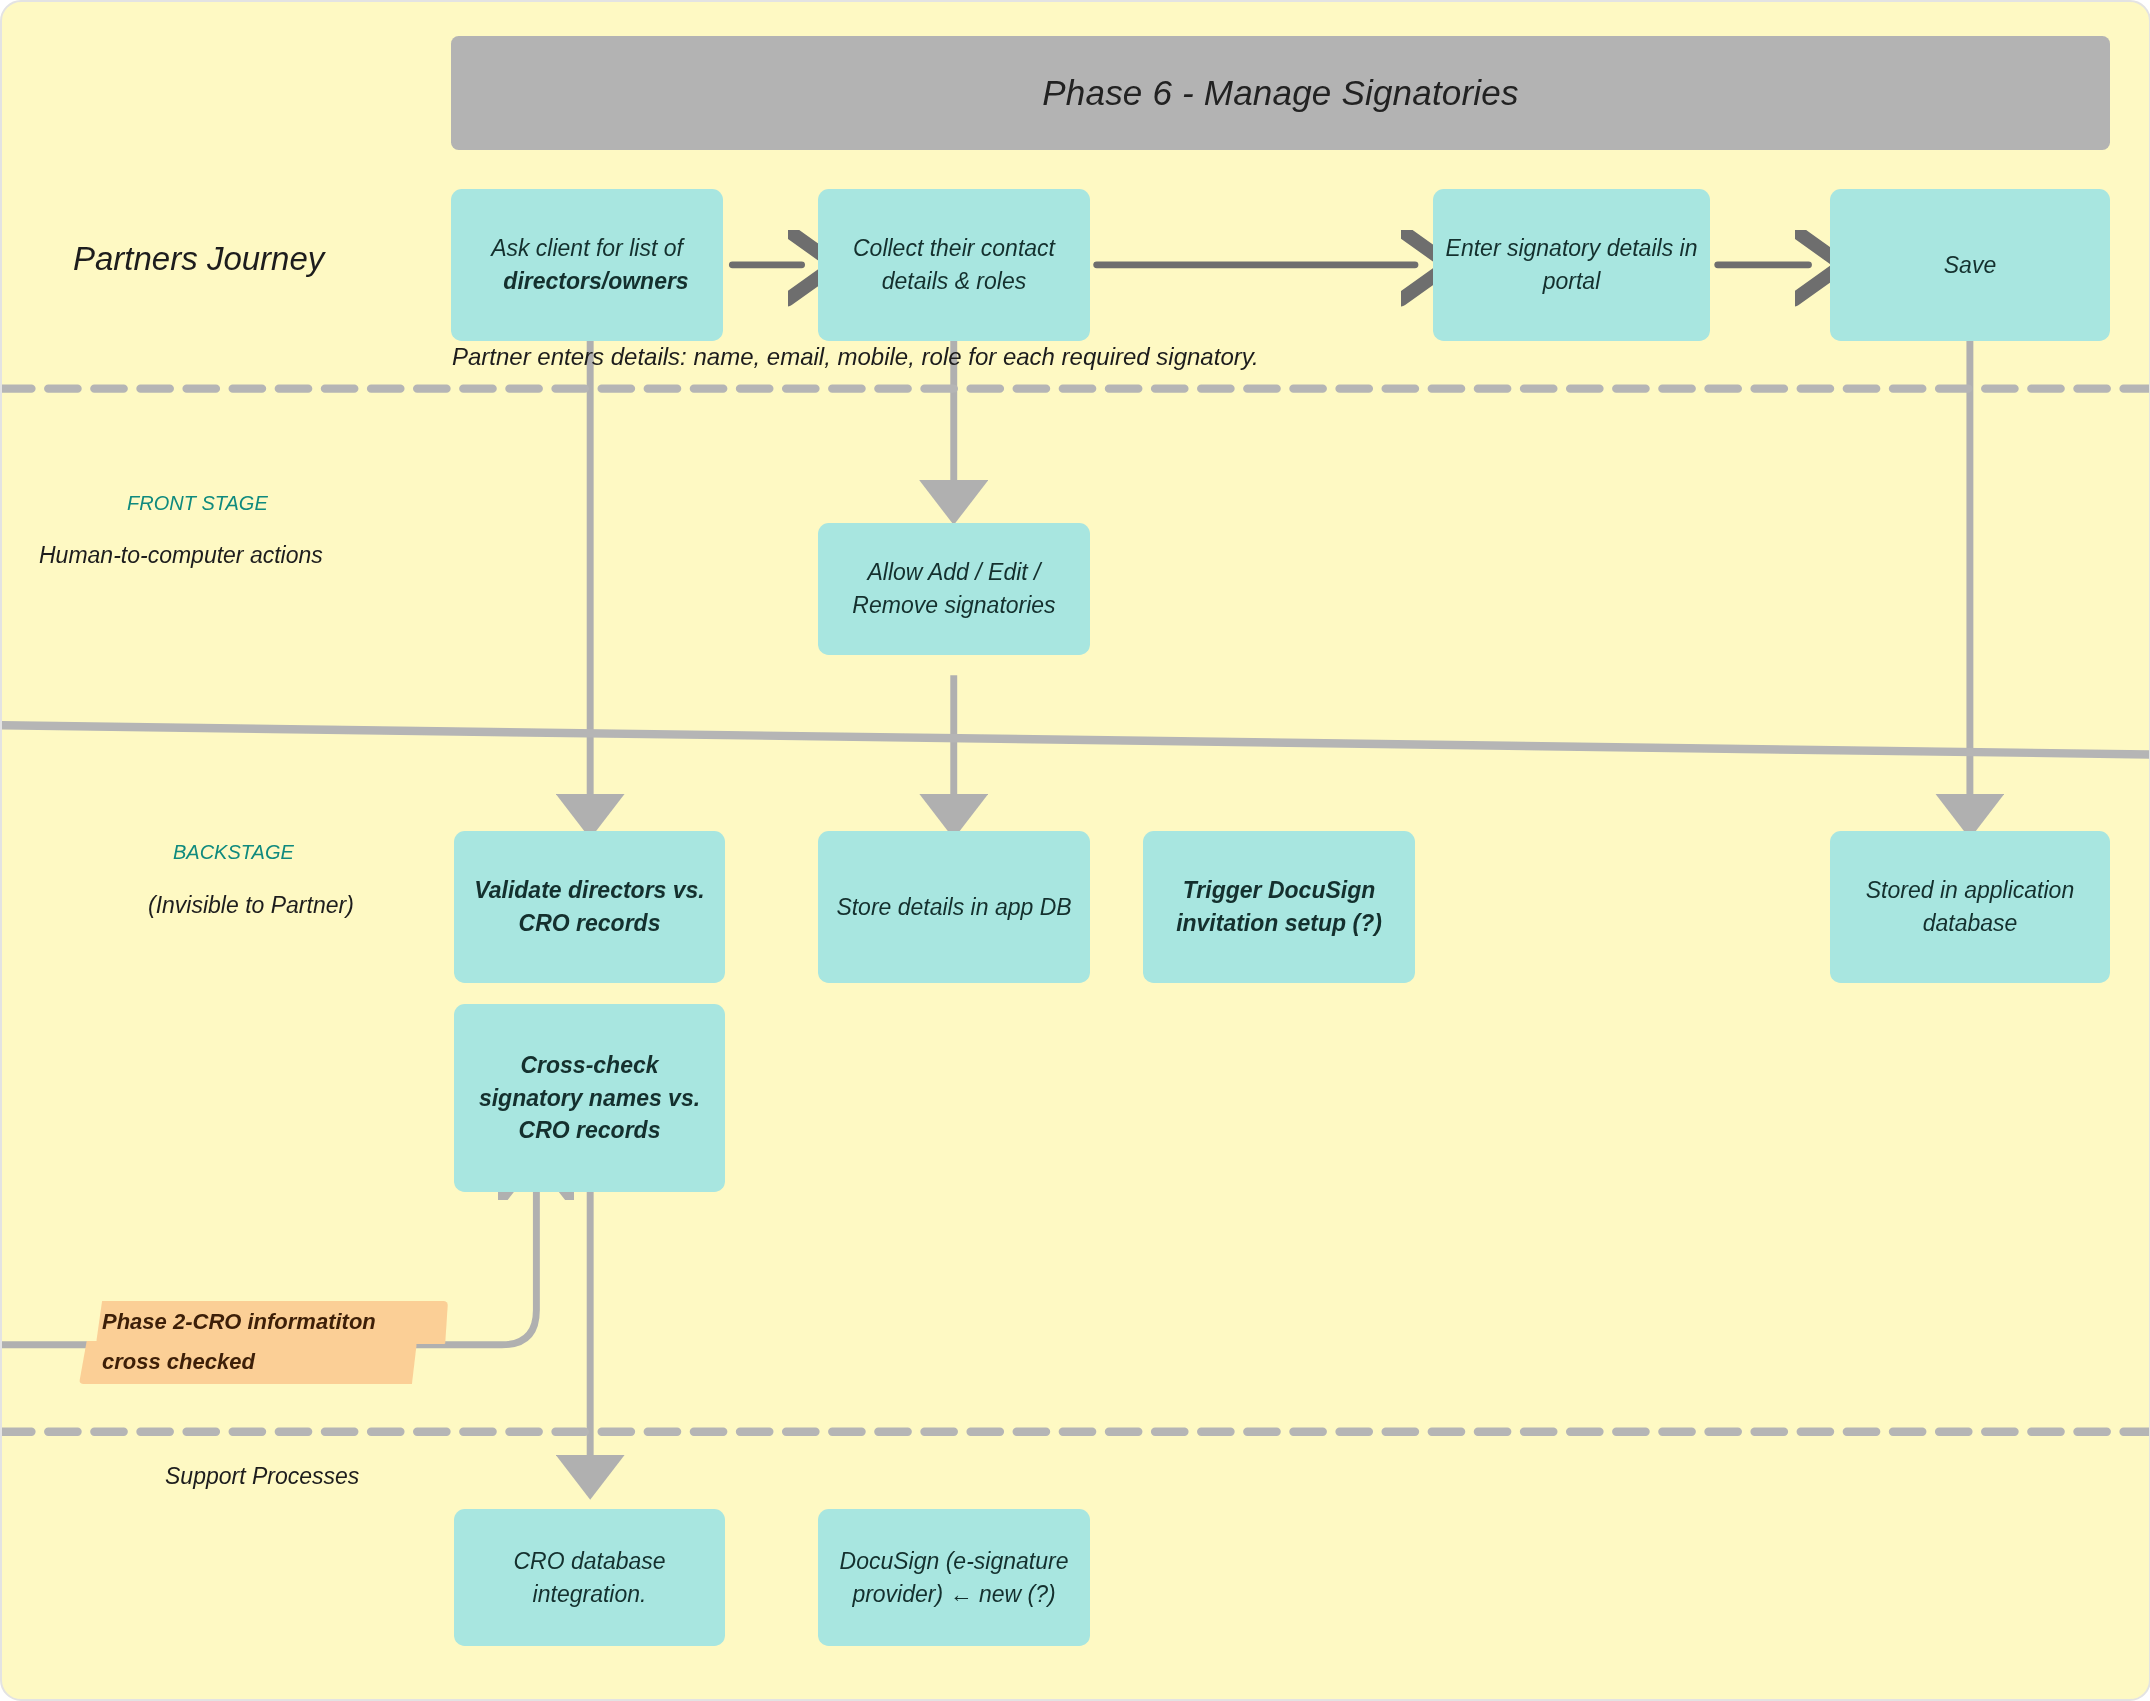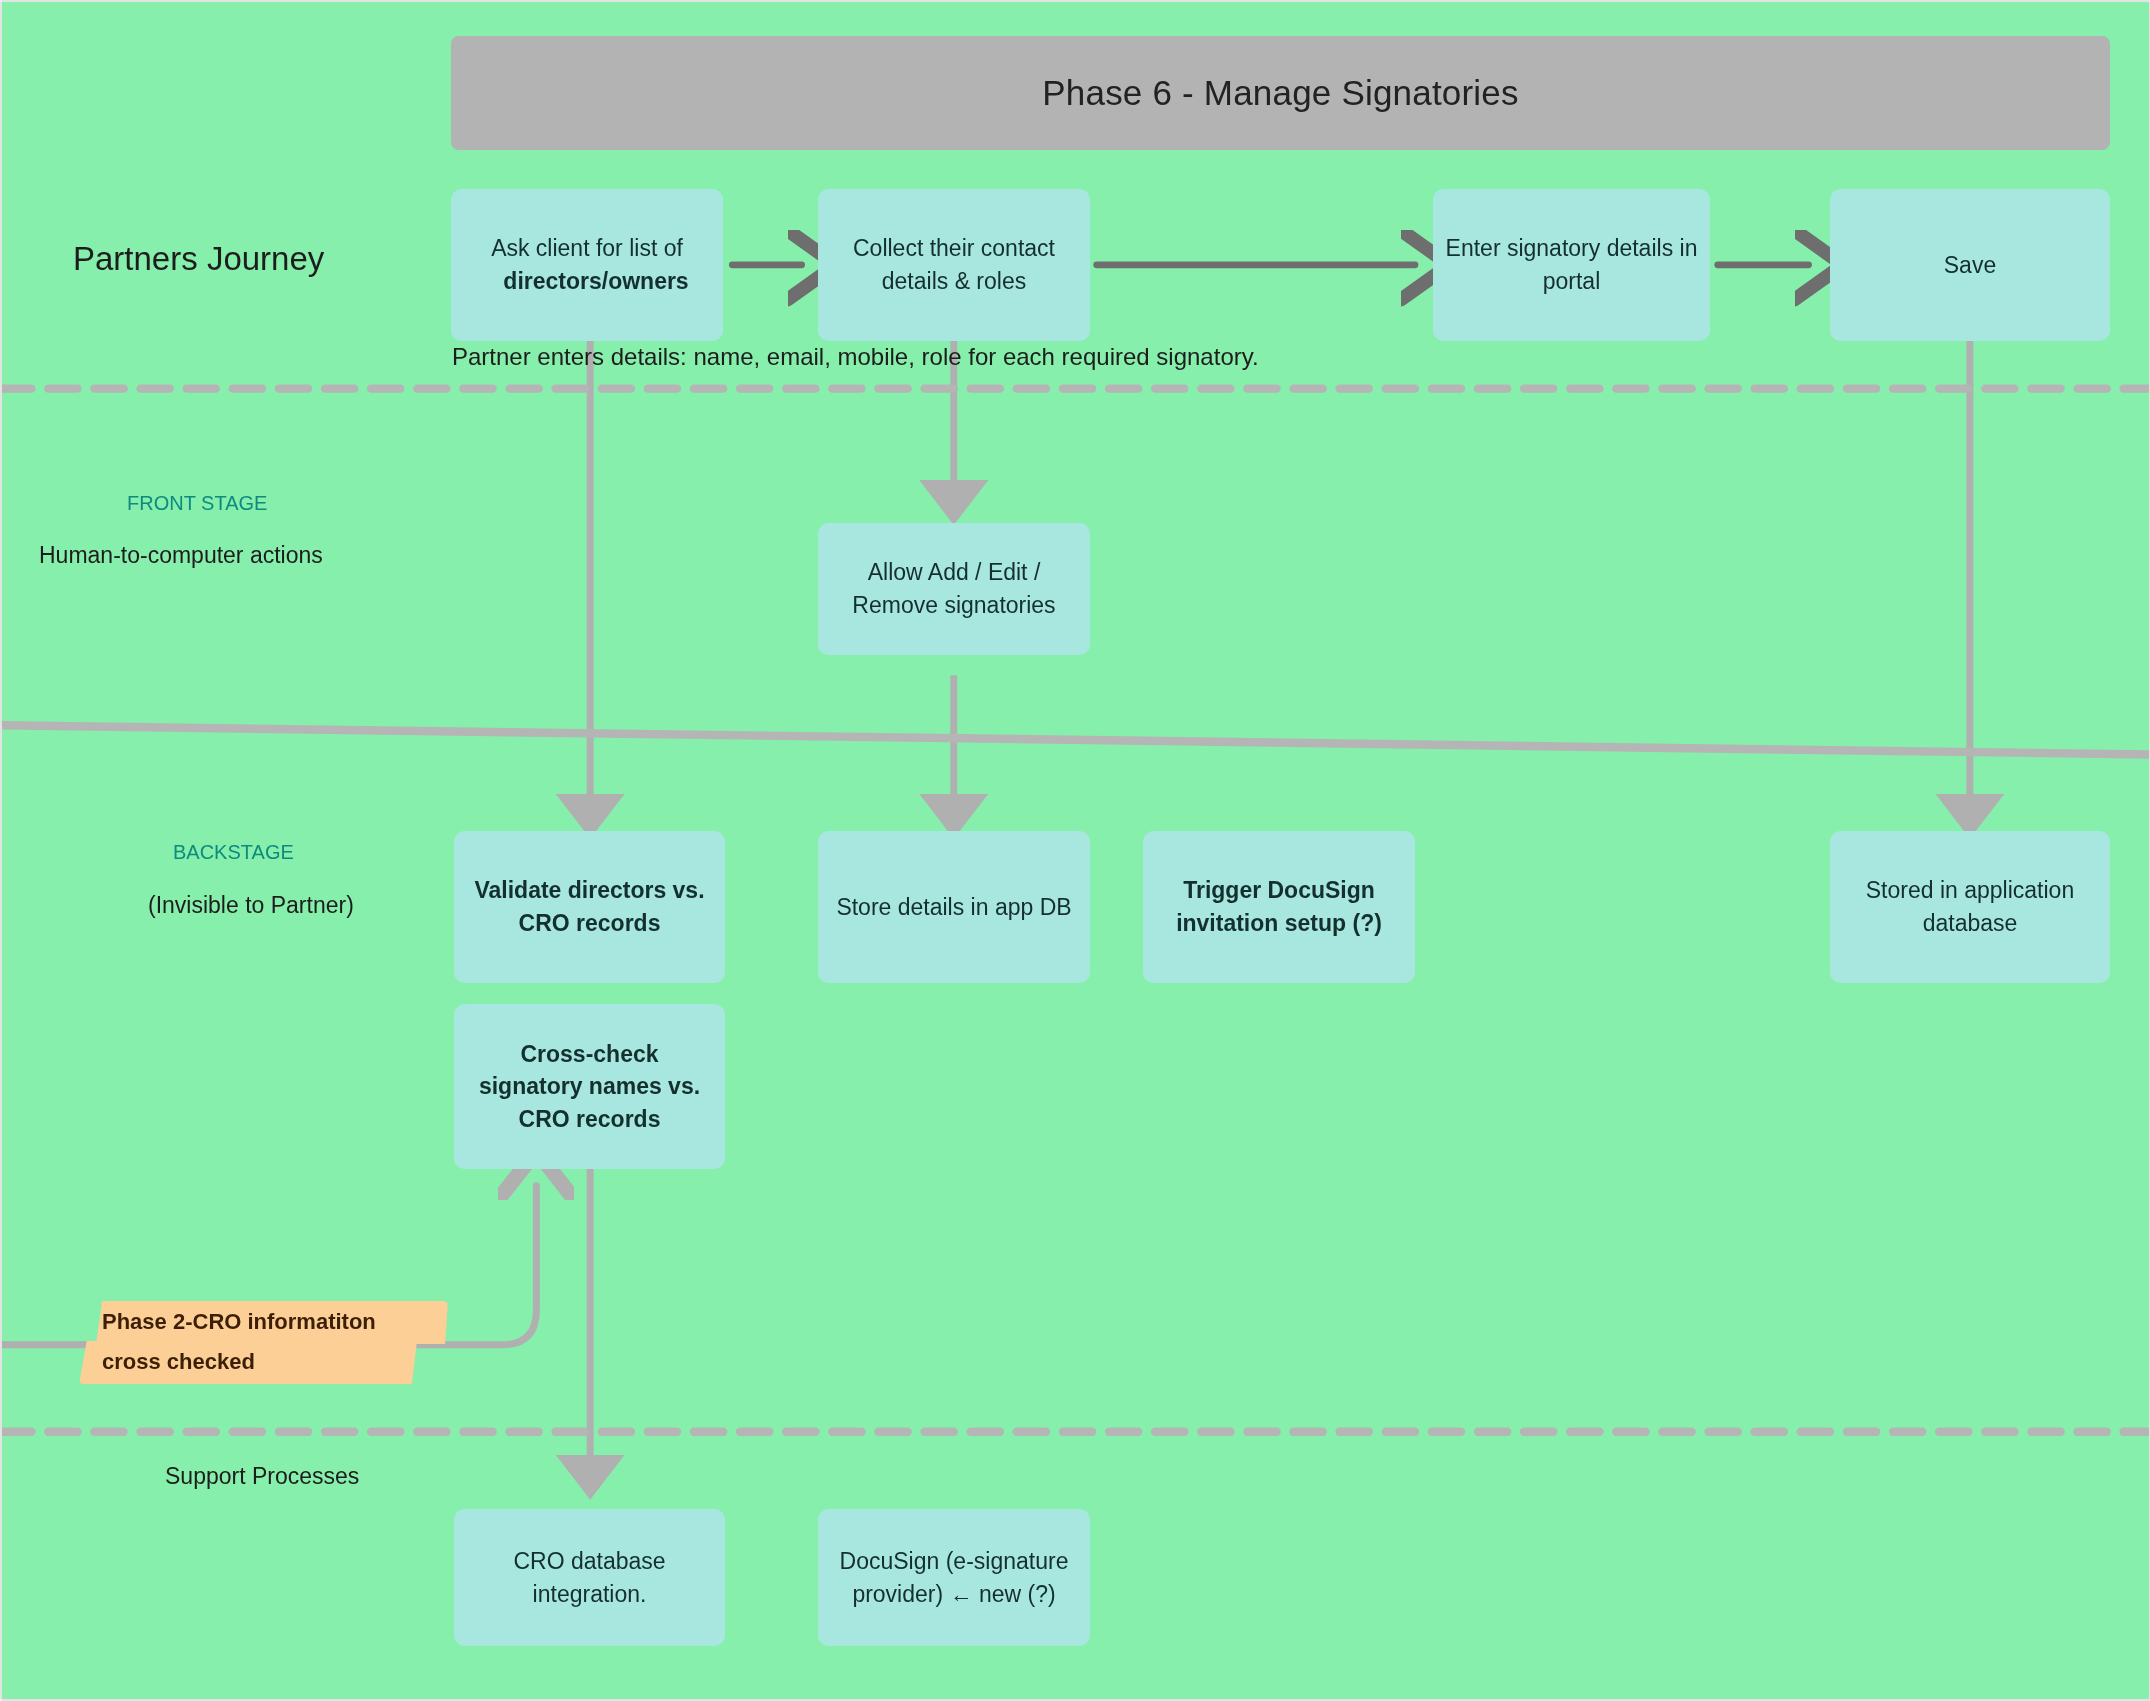--- a/index.html
+++ b/index.html
@@ -7,25 +7,26 @@
     padding: 0;
     background: #ffffff;
   }
   body {
     font-family: "Liberation Sans", sans-serif;
   }
   #canvas {
     position: relative;
     width: 2151px;
     height: 1701px;
-    background: #86efac;
+    background: #fef9c3;
     border: 2.3px solid #e3e3e3;
-    border-radius: 3px;
+    border-radius: 21px;
     box-sizing: border-box;
     overflow: hidden;
+    font-style: italic;
   }
   svg.wires {
     position: absolute;
     left: 0;
     top: 0;
     width: 2151px;
     height: 1701px;
     pointer-events: none;
   }
   
@@ -197,21 +198,21 @@
   <div class="pbox" style="left:816px; top:521px; width:272px; height:132px;">Allow Add / Edit / Remove signatories</div>
 
   <div class="pbox bold" style="left:452px; top:829px; width:271px; height:152px;">Validate directors vs. CRO records</div>
 
   <div class="pbox" style="left:816px; top:829px; width:272px; height:152px;">Store details in app DB</div>
 
   <div class="pbox bold" style="left:1141px; top:829px; width:272px; height:152px;">Trigger DocuSign invitation setup (?)</div>
 
   <div class="pbox" style="left:1828px; top:829px; width:280px; height:152px;">Stored in application database</div>
 
-  <div class="pbox bold" style="left:452px; top:1002px; width:271px; height:165px;">Cross-check signatory names vs. CRO records</div>
+  <div class="pbox bold" style="left:452px; top:1002px; width:271px; height:188px;">Cross-check signatory names vs. CRO records</div>
 
   <div class="tag-wrap">
     <div class="tag-bar row1"></div>
     <div class="tag-bar row2"></div>
     <div class="tag-text l1">Phase 2-CRO informatiton</div>
     <div class="tag-text l2">cross checked</div>
   </div>
 
   <div class="pbox" style="left:452px; top:1507px; width:271px; height:137px;">CRO database integration.</div>
 

